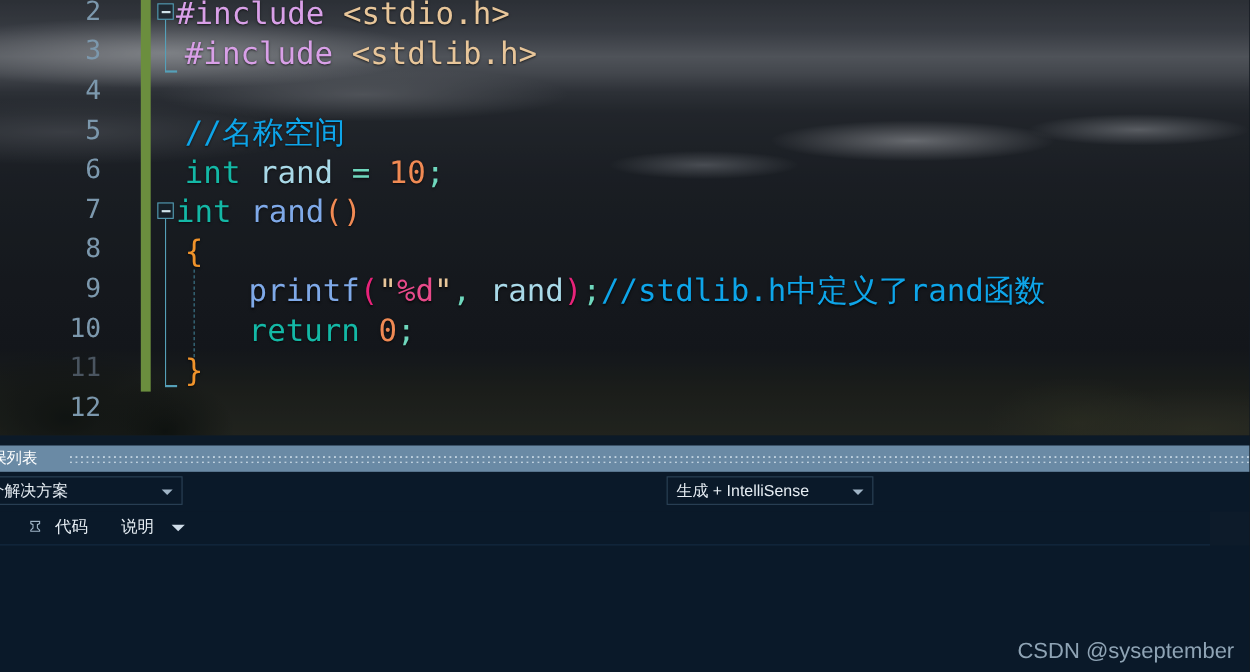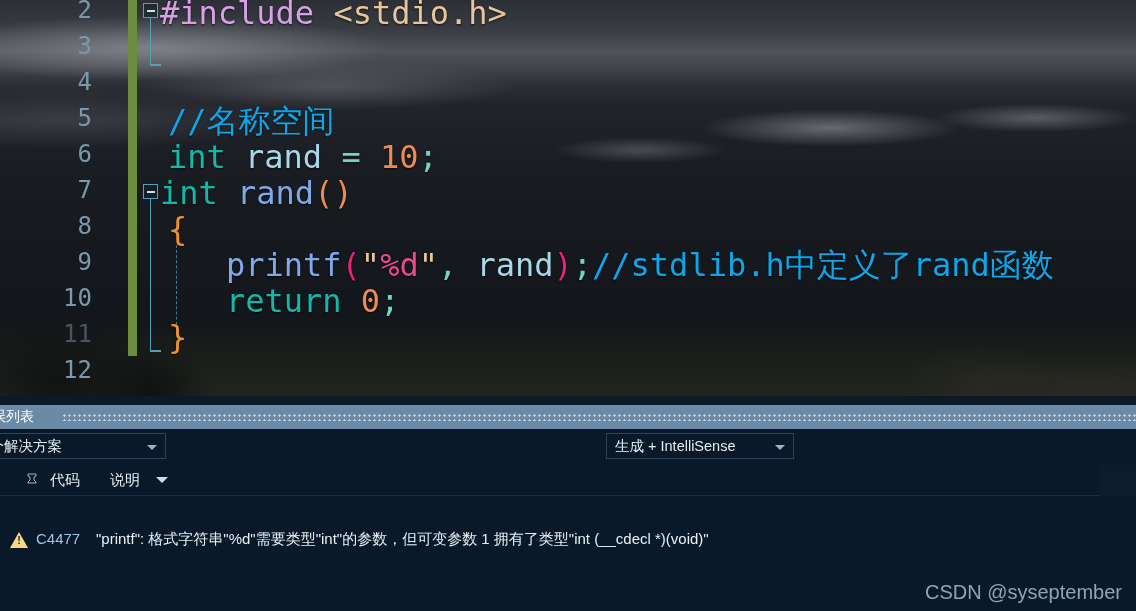--- a/index.html
+++ b/index.html
@@ -67,21 +67,21 @@
   .fold-box::before{
     content:"";position:absolute;left:2.5px;top:6px;width:8px;height:1.6px;background:#cfe3ea;
   }
   .fold-line{position:absolute;width:1.6px;background:#55a0b8;}
   .fold-foot{position:absolute;height:1.6px;background:#55a0b8;}
   .guide{position:absolute;width:0;border-left:1.4px dashed #3f7e93;}
 
   .code-line{
     position:absolute;left:160px;
     font-family:"DejaVu Sans Mono","Liberation Mono",monospace;
-    font-size:32px;line-height:24px;white-space:pre;
+    font-size:28px;line-height:24px;white-space:pre;
     text-shadow:0 1px 2px rgba(0,0,0,.65);
   }
   .k-pre{color:#d9a0e8;}    
   .k-hdr{color:#e8c69a;}      
   .k-kw{color:#14b8a6;}       
   .k-var{color:#a9d9e8;}      
   .k-op{color:#6fd7bd;}       
   .k-num{color:#f08a54;}      
   .k-fn{color:#7fa9e8;}       
   .k-paren{color:#f08a54;}    
@@ -193,20 +193,21 @@
     <div class="fold-foot" style="left:149.5px;top:64px;width:11px;"></div>
 
     <div class="fold-box" style="left:143px;top:184px;"></div>
     <div class="fold-line" style="left:149.5px;top:199px;height:152px;"></div>
     <div class="fold-foot" style="left:149.5px;top:350px;width:11px;"></div>
 
     <div class="guide" style="left:176px;top:245px;height:90px;"></div>
 
     <div class="code-line" style="top:1px;left:160px;"><span class="k-pre">#include</span><span> </span><span class="k-hdr">&lt;stdio.h&gt;</span></div>
 
+    <div class="code-line" style="top:37px;left:168px;"><span class="k-pre">#include</span><span> </span><span class="k-hdr">&lt;stdlib.h&gt;</span></div>
 
     <div class="code-line k-cmt" style="top:109px;left:168px;">//名称空间</div>
 
     <div class="code-line" style="top:145px;left:168px;"><span class="k-kw">int</span><span> </span><span class="k-var">rand</span><span class="k-op"> = </span><span class="k-num">10</span><span class="k-op">;</span></div>
 
     <div class="code-line" style="top:181px;left:160px;"><span class="k-kw">int</span><span> </span><span class="k-fn">rand</span><span class="k-paren">()</span></div>
 
     <div class="code-line k-brace" style="top:217px;left:168px;">{</div>
 
     <div class="code-line" style="top:253px;left:226px;"><span class="k-fn">printf</span><span class="k-paren2">(</span><span class="k-str">"</span><span class="k-fmt">%d</span><span class="k-str">"</span><span class="k-op">, </span><span class="k-var">rand</span><span class="k-paren2">)</span><span class="k-op">;</span><span class="k-cmt">//stdlib.h中定义了rand函数</span></div>
@@ -241,22 +242,17 @@
       <path d="M2 1 h8 v2 l-2 1 v3 l2 2 v1 H2 v-1 l2-2 V4 L2 3 Z" fill="none" stroke="#9fb4c6" stroke-width="1"></path>
     </svg>
     <div class="gh-cell" style="left:50px;">代码</div>
     <div class="gh-cell" style="left:110px;">说明</div>
     <div class="gh-sort" style="left:156px;"></div>
   </div>
 
   <div id="grid-body">
 
 
-    <div class="row" style="top:30px;">
-      <span class="ic ico-warn" style="top:6px;"></span>
-      <span class="code">C4477</span>
-      <span class="desc">"printf": 格式字符串"%d"需要类型"int"的参数，但可变参数 1 拥有了类型"int (__cdecl *)(void)"</span>
-    </div>
 
   </div>
 
   <div id="watermark">CSDN @syseptember</div>
 </div>
 
 </body></html>

